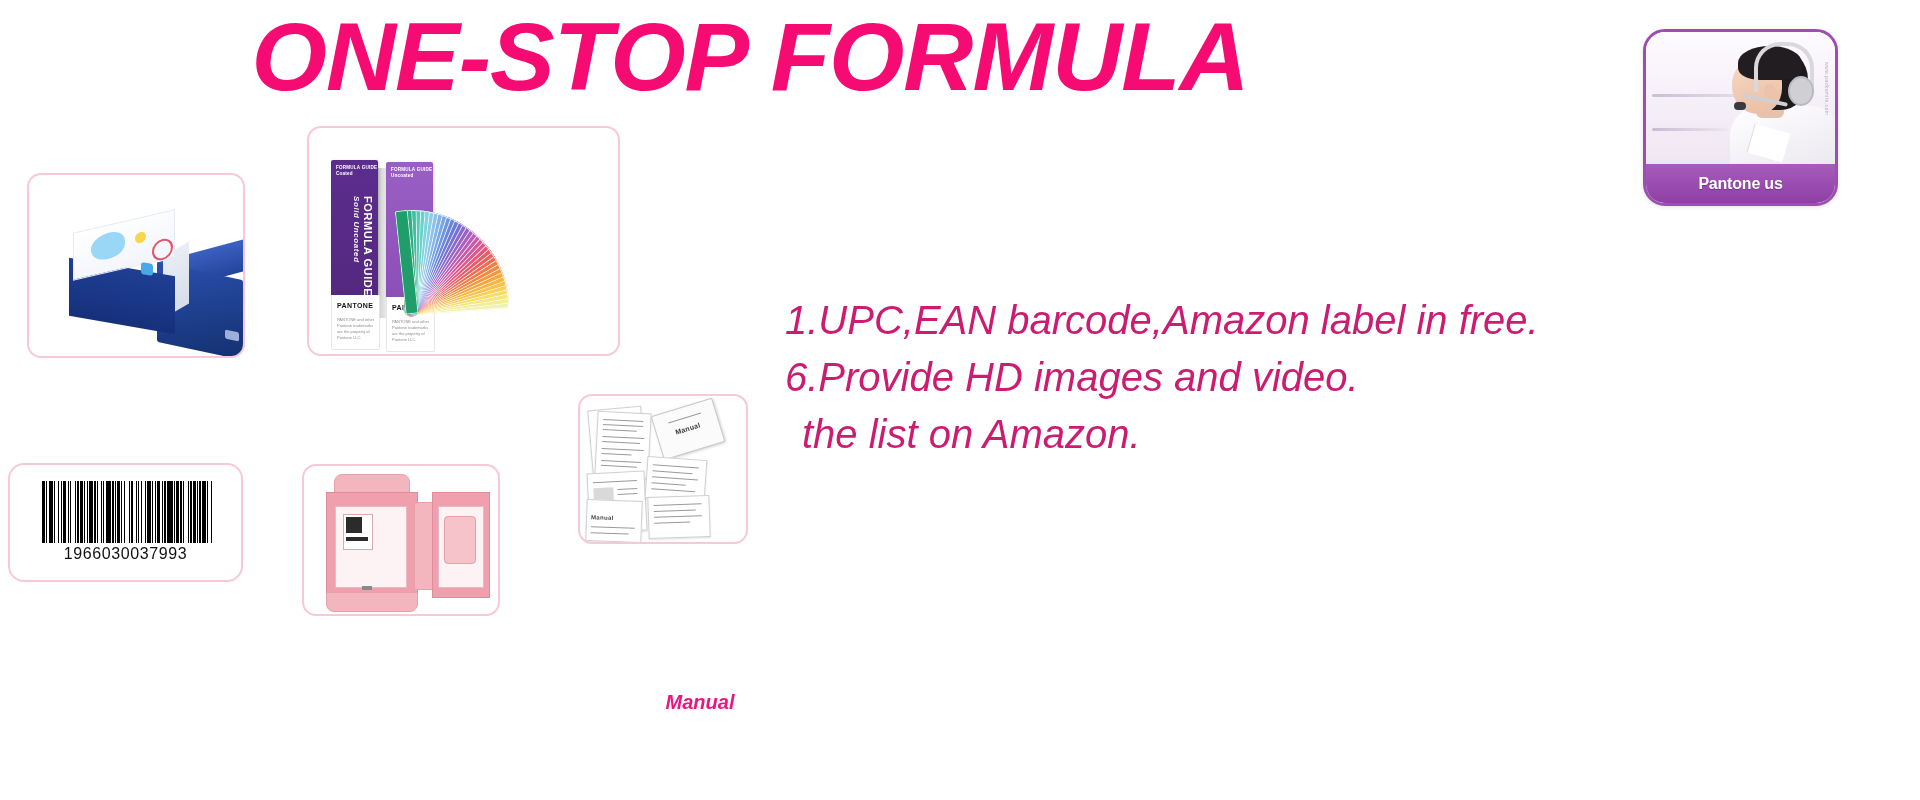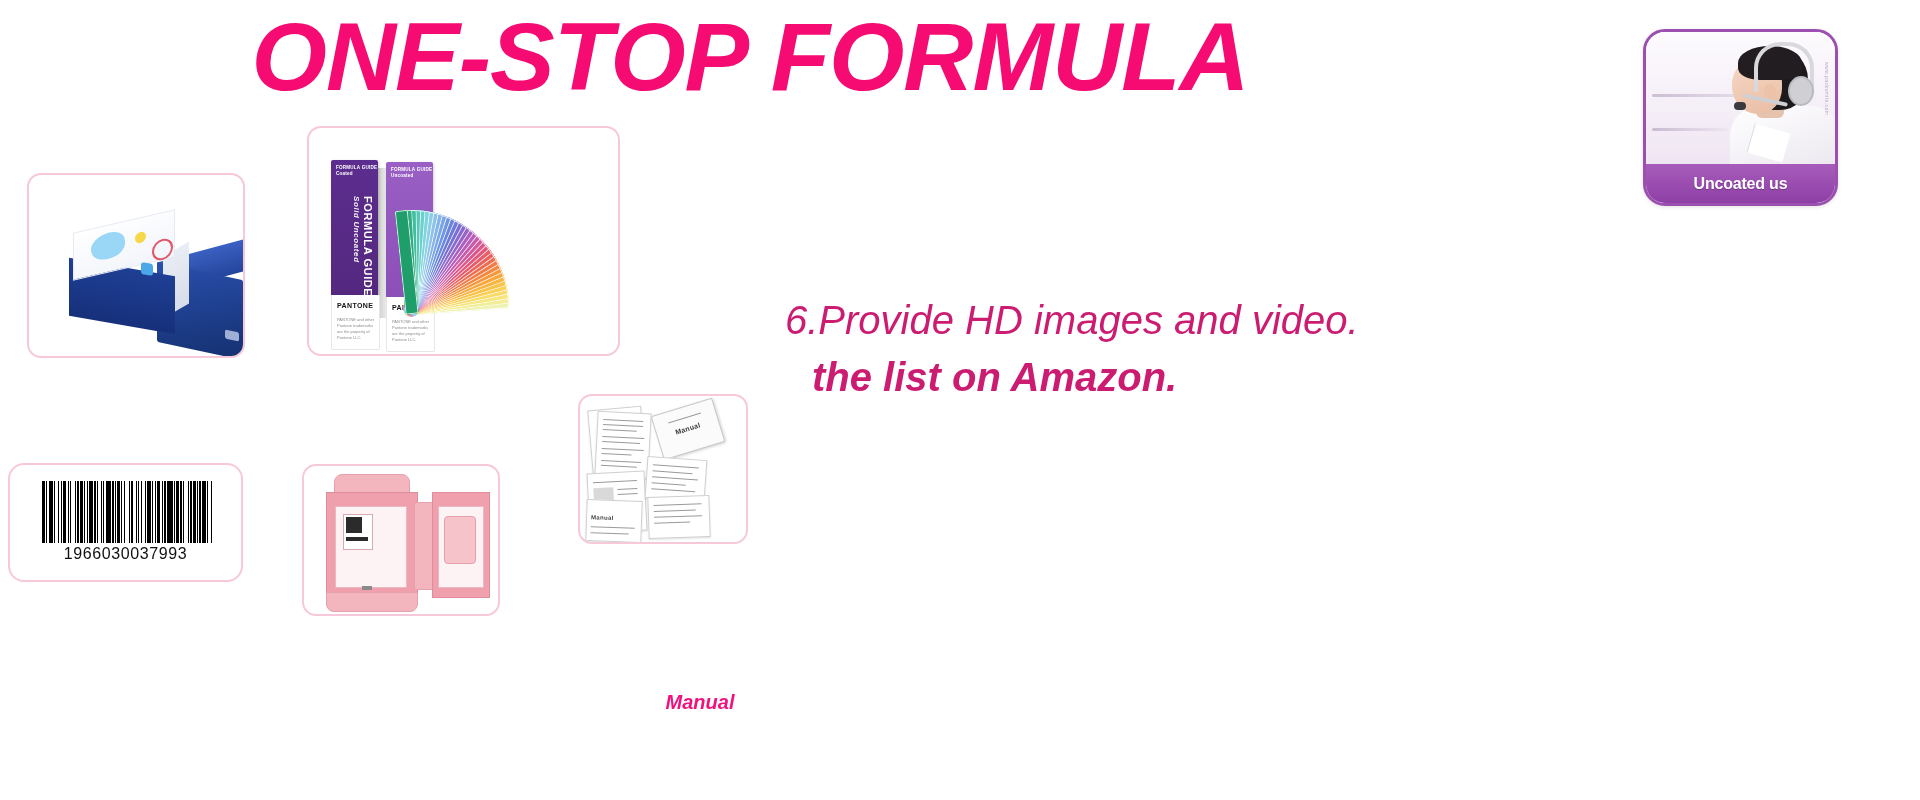--- a/index.html
+++ b/index.html
@@ -212,21 +212,21 @@
     font-family:"Liberation Sans", sans-serif;
     font-style:italic;
     font-size:40px;
     line-height:1.42;
     color:#CC1C72;
     white-space:nowrap;
   }
   .f1{margin-left:15px;}
   .f2{margin-left:15px;}
   .f3{margin-left:15px;}
-  .f3b{margin-left:42px;font-weight:bold;}
+  .f3b{margin-left:32px;}
   .f4{margin-left:5px;}
 </style>
 </head>
 <body>
 
 <div class="stage">
 
   <div class="title">ONE-STOP FORMULA</div>
 
   <div class="card" id="box-card">
@@ -502,22 +502,23 @@
       <div class="ct-ear"></div>
       <div class="ct-hair-top"></div>
       <div class="ct-band"></div>
       <div class="ct-cup"></div>
       <div class="ct-mic-arm"></div>
       <div class="ct-mic"></div>
       <div class="ct-collar"></div>
       <div class="ct-vert-text">www.packsmile.com</div>
     </div>
     <div class="ct-bar">
-      <span>Uncoated us</span>
+      <span>Pantone us</span>
     </div>
   </div>
 
   <div class="features">
+    <div class="feature-line f1">1.UPC,EAN barcode,Amazon label in free.</div>
     <div class="feature-line f2">6.Provide HD images and video.</div>
     <div class="feature-line f3b">the list on Amazon.</div>
   </div>
 
 </div>
 
 </body></html>

